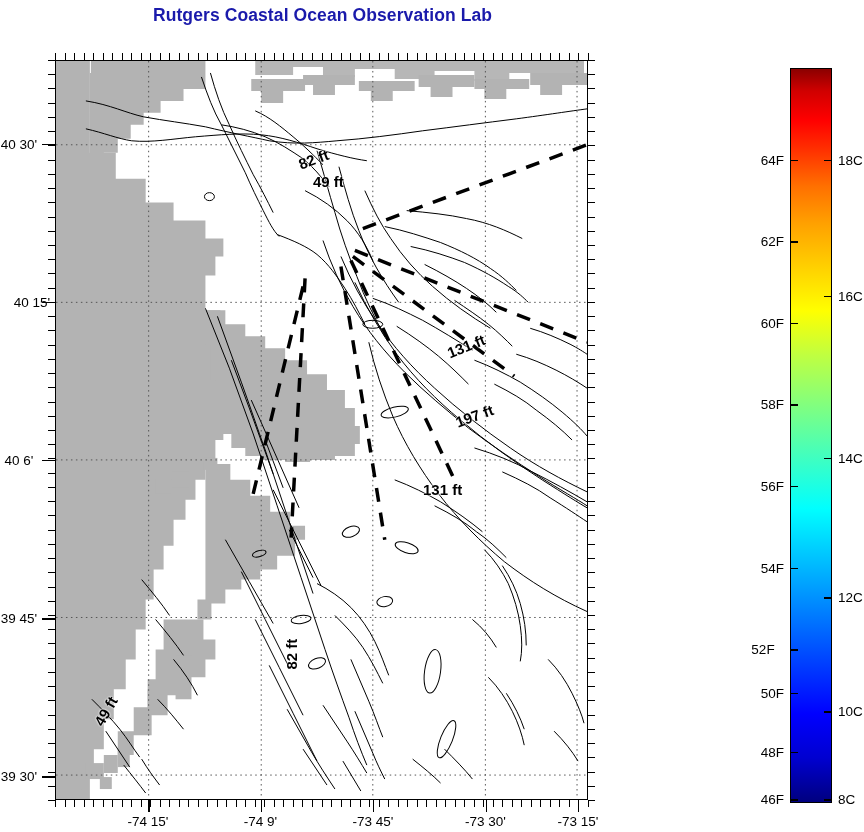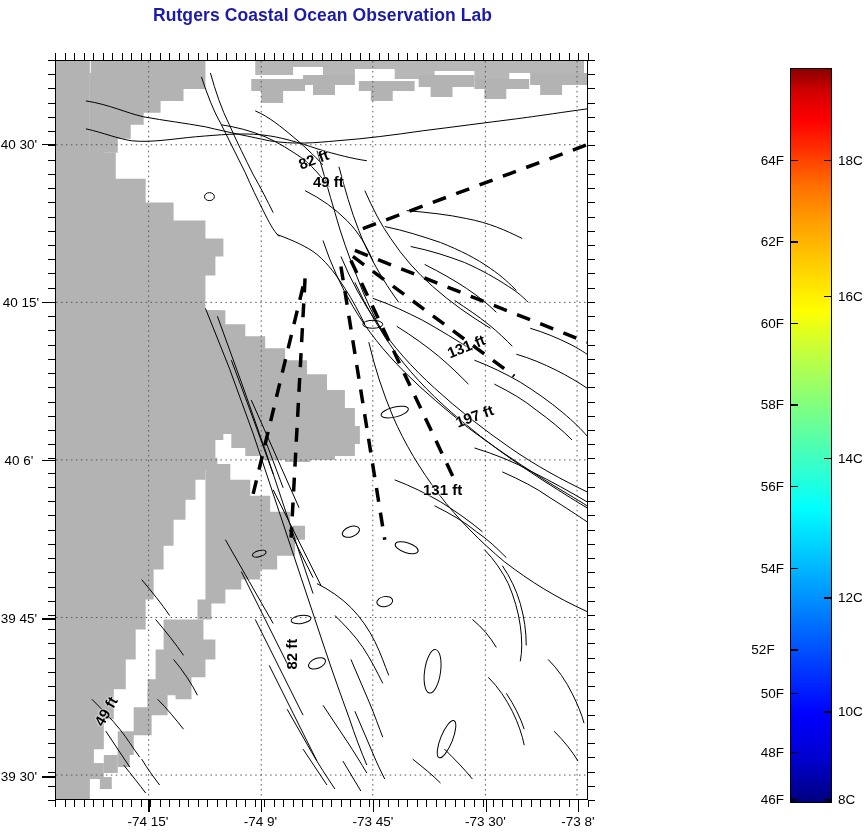--- a/index.html
+++ b/index.html
@@ -448,25 +448,25 @@
     <div class="tick" style="left: 42px; top: 301.98px; width: 13px; height: 1.5px;"></div>
     <div class="tick" style="left: 42px; top: 459.97px; width: 13px; height: 1.5px;"></div>
     <div class="tick" style="left: 42px; top: 618.034px; width: 13px; height: 1.5px;"></div>
     <div class="tick" style="left: 42px; top: 776.024px; width: 13px; height: 1.5px;"></div>
   </div>
 <div id="x-axis-labels">
     <div class="axis-label" style="left: 148.008px; top: 814px; transform: translateX(-50%);">-74 15'</div>
     <div class="axis-label" style="left: 260.525px; top: 814px; transform: translateX(-50%);">-74 9'</div>
     <div class="axis-label" style="left: 372.988px; top: 814px; transform: translateX(-50%);">-73 45'</div>
     <div class="axis-label" style="left: 485.504px; top: 814px; transform: translateX(-50%);">-73 30'</div>
-    <div class="axis-label" style="left: 577.98px; top: 814px; transform: translateX(-50%);">-73 8'</div>
+    <div class="axis-label" style="left: 577.98px; top: 814px; transform: translateX(-50%);">-73 15'</div>
   </div>
 <div id="y-axis-labels">
     <div class="axis-label" style="left: 0px; width: 38px; top: 143.99px; transform: translateY(-50%);">40 30'</div>
-    <div class="axis-label" style="left: 2px; width: 38px; top: 301.98px; transform: translateY(-50%);">40 15'</div>
+    <div class="axis-label" style="left: 13px; width: 38px; top: 301.98px; transform: translateY(-50%);">40 15'</div>
     <div class="axis-label" style="left: 0px; width: 38px; top: 459.97px; transform: translateY(-50%);">40 6'</div>
     <div class="axis-label" style="left: 0px; width: 38px; top: 618.034px; transform: translateY(-50%);">39 45'</div>
     <div class="axis-label" style="left: 0px; width: 38px; top: 776.024px; transform: translateY(-50%);">39 30'</div>
   </div>
 
 <div id="colorbar-block">
   <div id="colorbar-bar"></div>
 </div>
 <div id="colorbar-labels">
     <div class="cb-tick" style="left: 790px; top: 159.728px;"></div>

